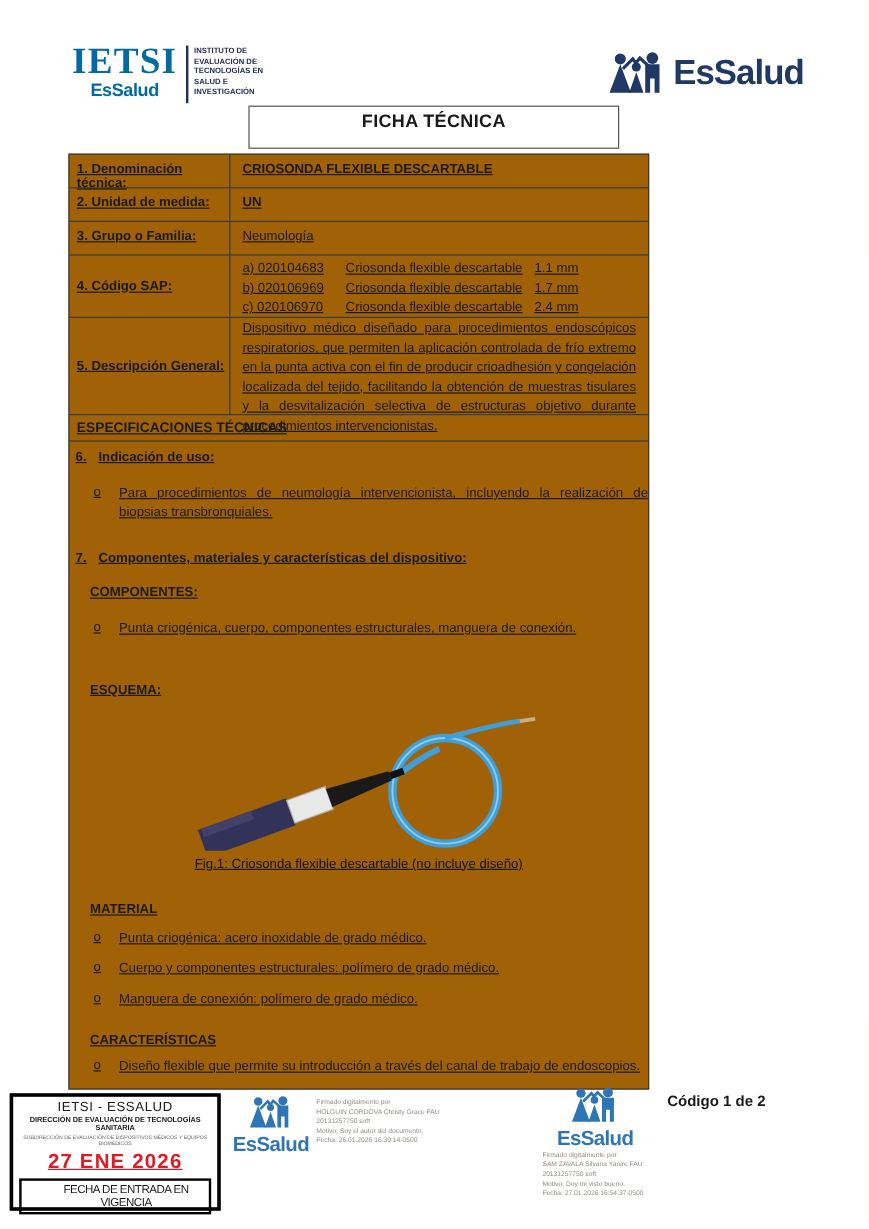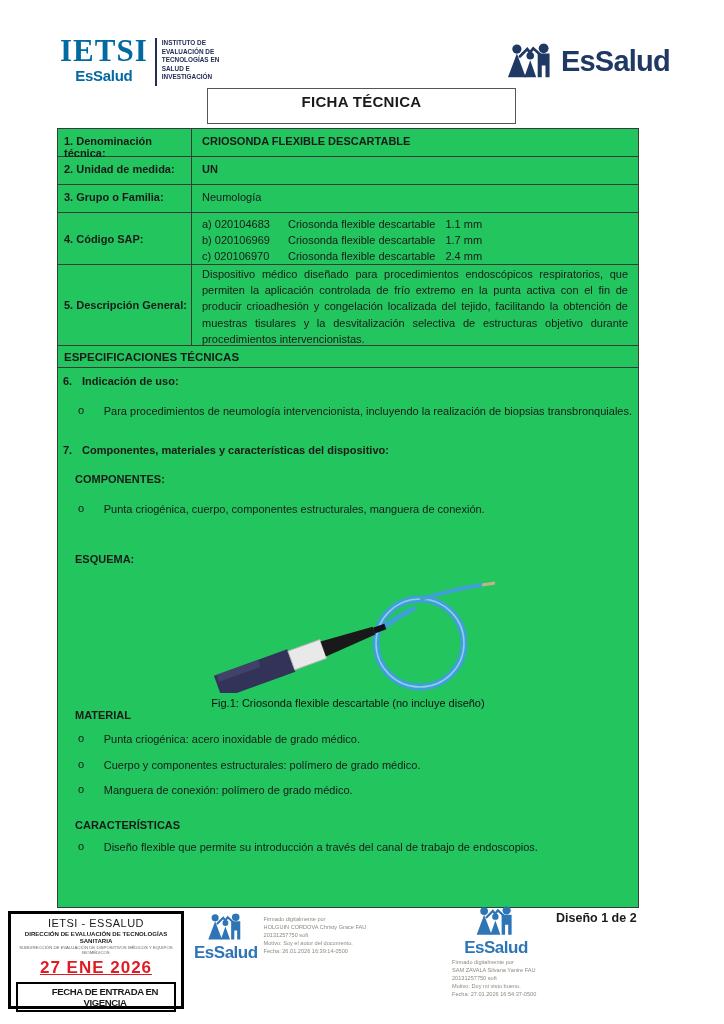--- a/index.html
+++ b/index.html
@@ -12,21 +12,21 @@
   .ietsi-txt{text-align:center;color:#0369a1;}
   .ietsi-title{font-family:"Liberation Serif", serif;font-weight:bold;font-size:31px;line-height:30px;letter-spacing:1px;}
   .ietsi-sub{font-size:15px;font-weight:bold;letter-spacing:-0.3px;margin-top:1px;}
   .ietsi-div{width:2px;background:#232e55;height:48px;margin:2px 5px 0 7px;}
   .ietsi-side{font-size:6.4px;line-height:8.6px;color:#232e55;font-weight:bold;white-space:pre-line;padding-top:3px;}
   .essalud-top{position:absolute;left:505px;top:42px;display:flex;align-items:center;color:#1f3864;}
   .essalud-top .word{font-size:29px;font-weight:bold;letter-spacing:-0.8px;margin-left:4px;}
   .ficha-box{position:absolute;left:207px;top:88px;width:307px;height:30px;border:1.5px solid #555;
     text-align:center;font-size:15px;font-weight:bold;padding-top:4px;letter-spacing:0.3px;}
   
-  .ttable{position:absolute;left:57px;top:128px;width:582px;border:1.6px solid #3a3a3a;box-sizing:border-box;background:#22c55e;}
+  .ttable{position:absolute;left:57px;top:128px;width:484px;border:1.6px solid #3a3a3a;box-sizing:border-box;background:#a16207;text-decoration:underline;}
   .trow{display:flex;border-bottom:1.2px solid #3a3a3a;box-sizing:border-box;}
   .tlabel{width:134px;min-width:134px;border-right:1.2px solid #3a3a3a;box-sizing:border-box;
     font-weight:bold;font-size:11px;padding:6px 4px 2px 6px;}
   .tlabel.vcenter{display:flex;align-items:center;padding-top:0;padding-bottom:0;}
   .tvalue{flex:1;font-size:11px;padding:6px 10px 2px 10px;box-sizing:border-box;}
   .bold{font-weight:bold;}
   .sap-line{display:flex;line-height:16px;}
   .sap-code{width:86px;}
   .sap-size{margin-left:10px;}
   .desc-par{text-align:justify;line-height:16.2px;padding-top:1px;}
@@ -41,21 +41,21 @@
   .bullet .bt{width:540px;text-align:justify;line-height:15.5px;}
   .figure{margin-top:6px;text-align:center;}
   .figcap{font-size:11px;margin-top:2px;color:#111;}
   
   .stamp{position:absolute;left:8px;top:911px;width:176px;height:98px;border:3px solid #000;background:#fff;
     text-align:center;box-sizing:border-box;}
   .stamp-t1{font-size:11px;font-weight:normal;margin-top:3px;letter-spacing:0.5px;}
   .stamp-t2{font-size:6.1px;font-weight:bold;margin-top:1px;}
   .stamp-t3{font-size:4.3px;color:#666;margin-top:0.5px;}
   .stamp-date{font-size:17px;font-weight:bold;color:#e01b24;margin-top:3px;letter-spacing:1px;text-decoration:underline;}
-  .stamp-inner{border:2px solid #000;margin:4px 5px 0 5px;font-size:9.6px;font-weight:bold;
+  .stamp-inner{border:2px solid #000;margin:4px 5px 0 5px;font-size:9.6px;font-weight:normal;
     letter-spacing:-0.4px;padding:2px 0 2px 18px;}
   .sig1{position:absolute;left:194px;top:913px;display:flex;}
   .sig-logo{color:#2e75b6;text-align:center;}
   .sig-logo .word{font-size:17px;font-weight:bold;letter-spacing:-0.5px;line-height:15px;}
   .sig-text{font-size:5.6px;line-height:8px;color:#8f8a80;white-space:pre-line;margin-left:6px;padding-top:2px;}
   .sig2{position:absolute;left:452px;top:906px;text-align:left;}
   .sig2 .sig-text{margin-left:0;margin-top:1px;}
   .sig2 .sig-logo{padding-left:4px;width:80px;}
   .pagenum{position:absolute;left:556px;top:911px;font-size:12.5px;}
   .pagenum .lbl{font-weight:600;}
@@ -188,21 +188,21 @@
 
           <polygon points="15.9,104.7 89.2,78.2 97.4,100.8 24.1,127.3" fill="#33335a"></polygon>
           <polygon points="18.5,103.8 60,88.8 62.5,95.8 21,110.8" fill="#4c4c78" opacity="0.55"></polygon>
           <polygon points="89.9,80.1 121.9,68.5 128.7,87.3 96.7,98.9" fill="#e9e9e9" stroke="#b2b2b2" stroke-width="1"></polygon>
           <polygon points="122.6,70.4 174.6,55.8 177.4,63.4 128.0,85.4" fill="#191919"></polygon>
           <polygon points="175,56.8 186.3,52.7 188.3,58.3 177,62.4" fill="#111"></polygon>
         </svg>
         <div class="figcap">Fig.1: Criosonda flexible descartable (no incluye diseño)</div>
       </div>
 
-      <div class="subhead" style="">MATERIAL</div>
+      <div class="subhead" style="margin-top:26px;">MATERIAL</div>
 
       <div class="bullet" style="margin-top:11px;">
         <span class="mk">o</span>
         <span class="bt">Punta criogénica: acero inoxidable de grado médico.</span>
       </div>
       <div class="bullet" style="margin-top:10px;">
         <span class="mk">o</span>
         <span class="bt">Cuerpo y componentes estructurales: polímero de grado médico.</span>
       </div>
       <div class="bullet" style="margin-top:10px;">
@@ -250,17 +250,17 @@
       <div class="word">EsSalud</div>
     </div>
     <div class="sig-text">Firmado digitalmente por
 SAM ZAVALA Silvana Yanire FAU
 20131257750 soft
 Motivo: Doy mi visto bueno.
 Fecha: 27.01.2026 16:54:37-0500</div>
   </div>
 
   <div class="pagenum">
-    <span class="lbl">Diseño</span>
+    <span class="lbl">Código</span>
     <span class="val">1 de 2</span>
   </div>
 
 </div>
 
 </body></html>

